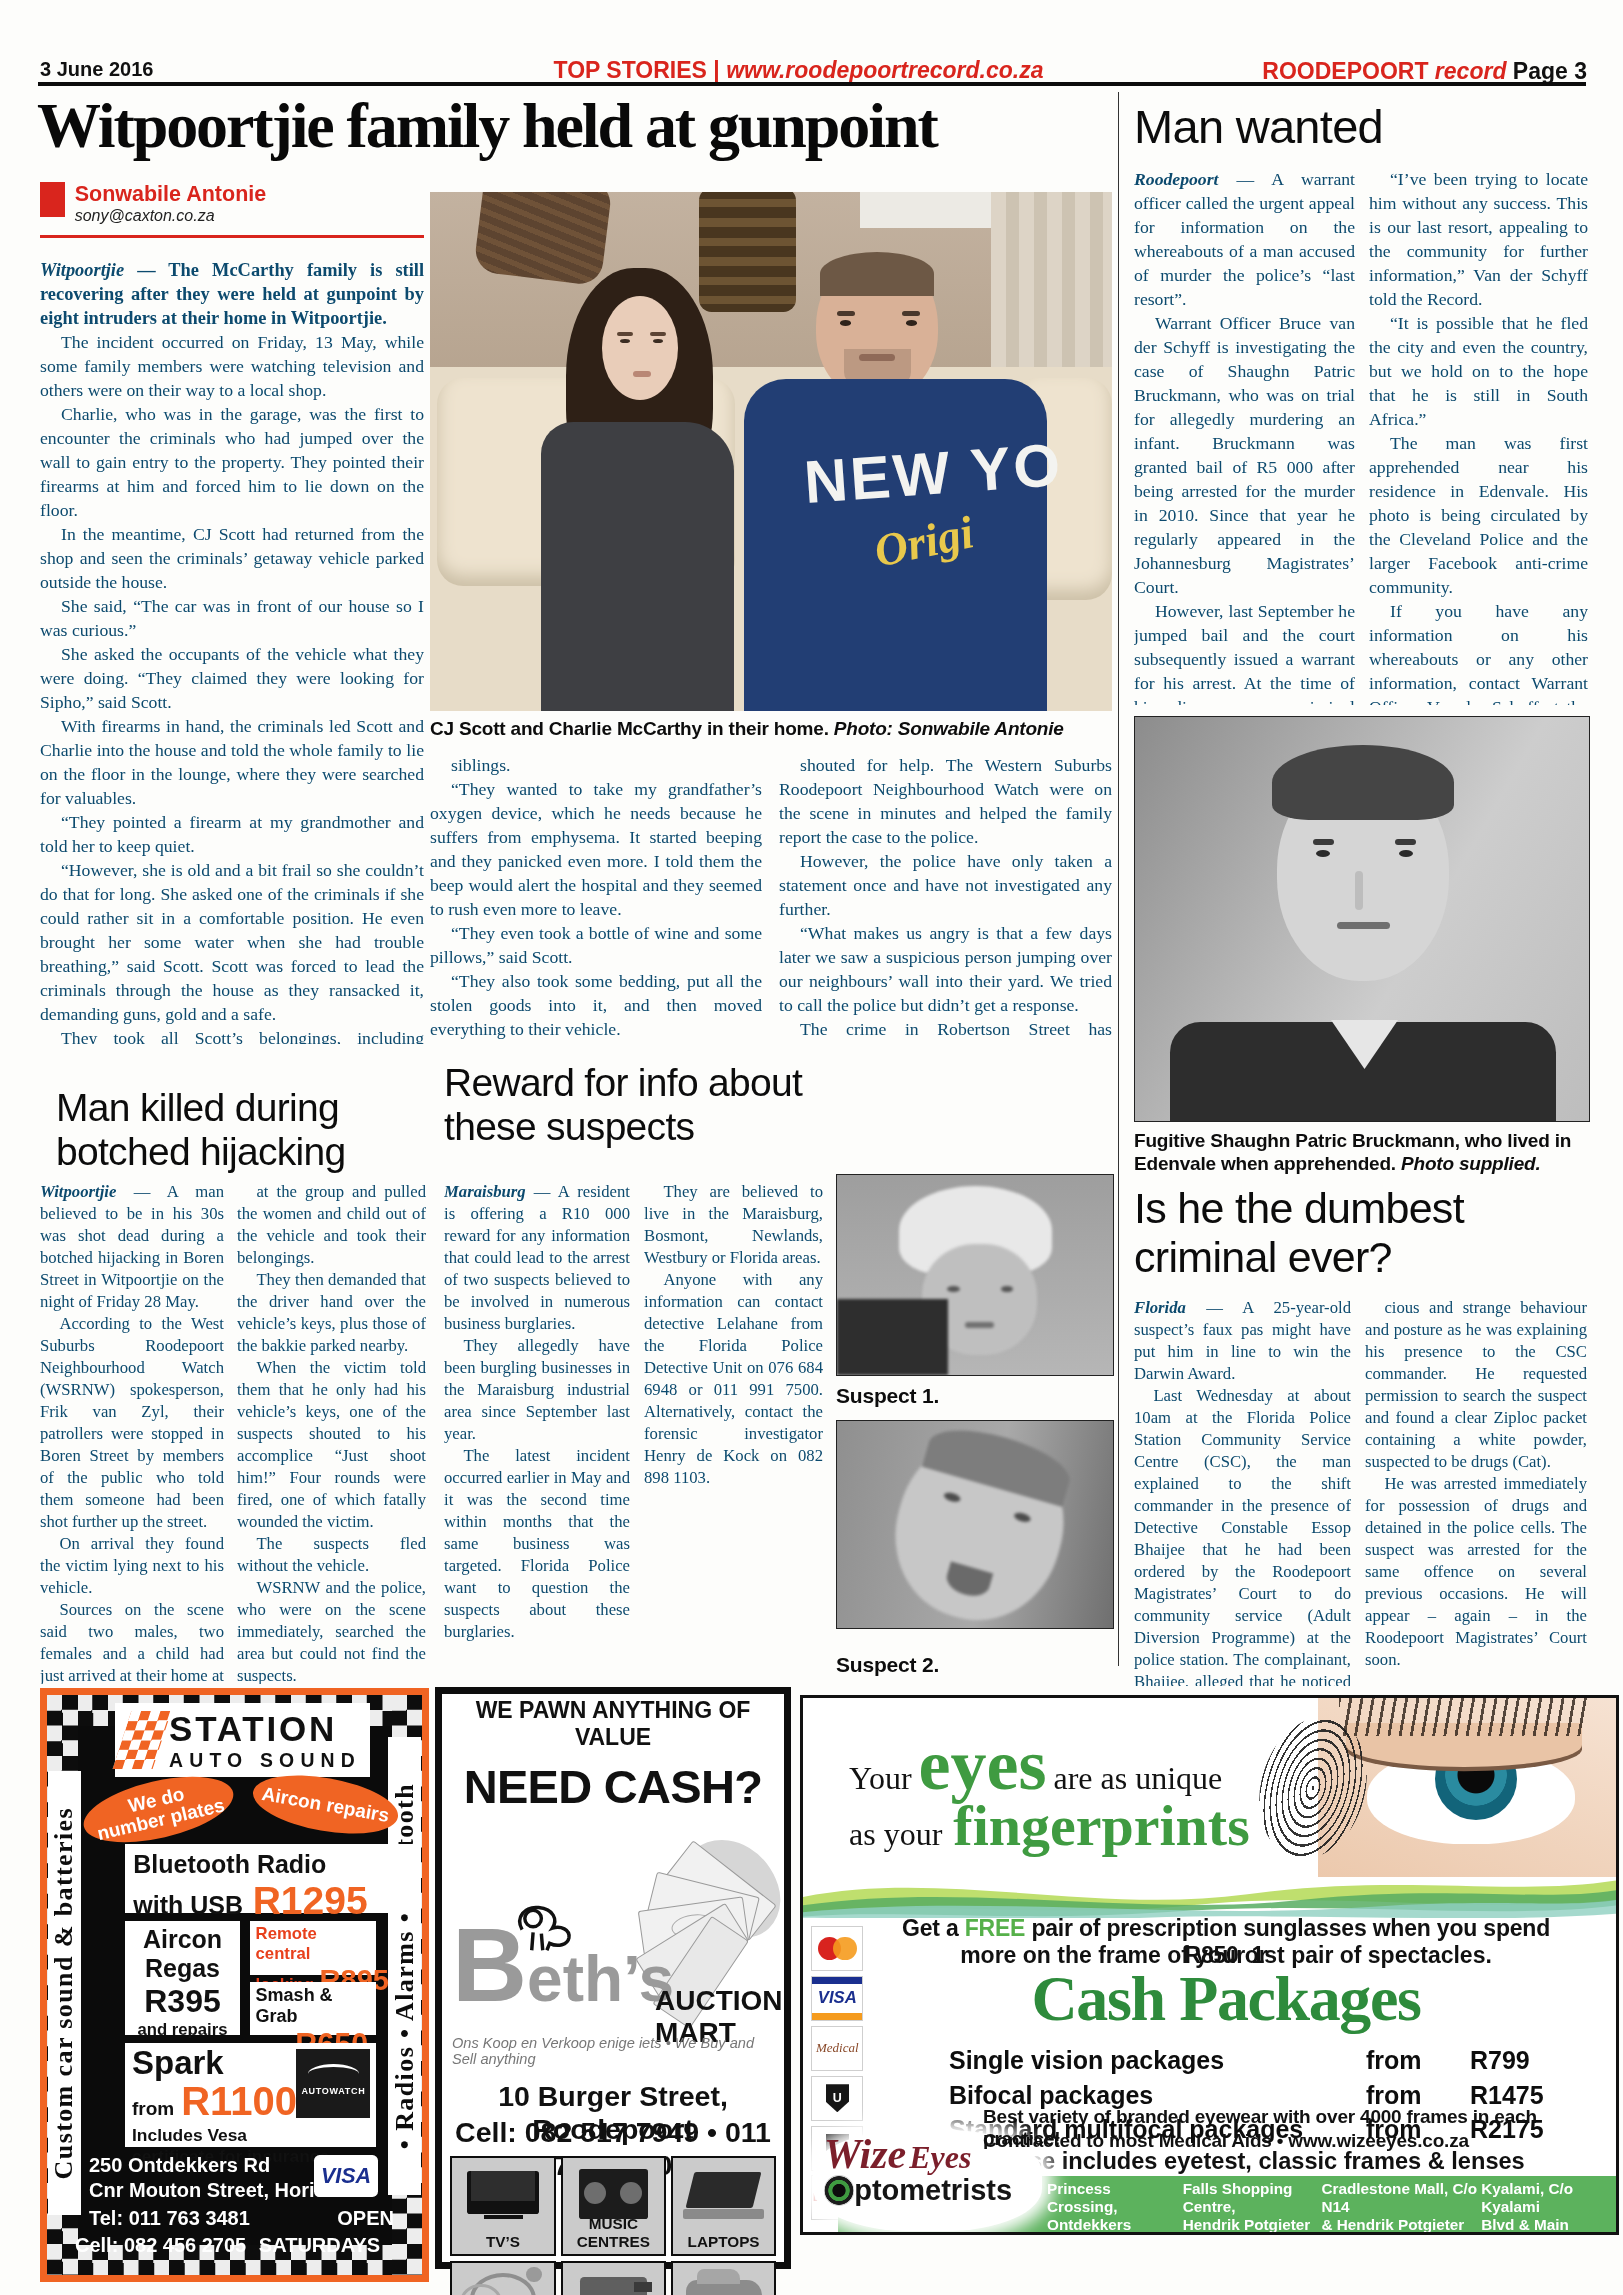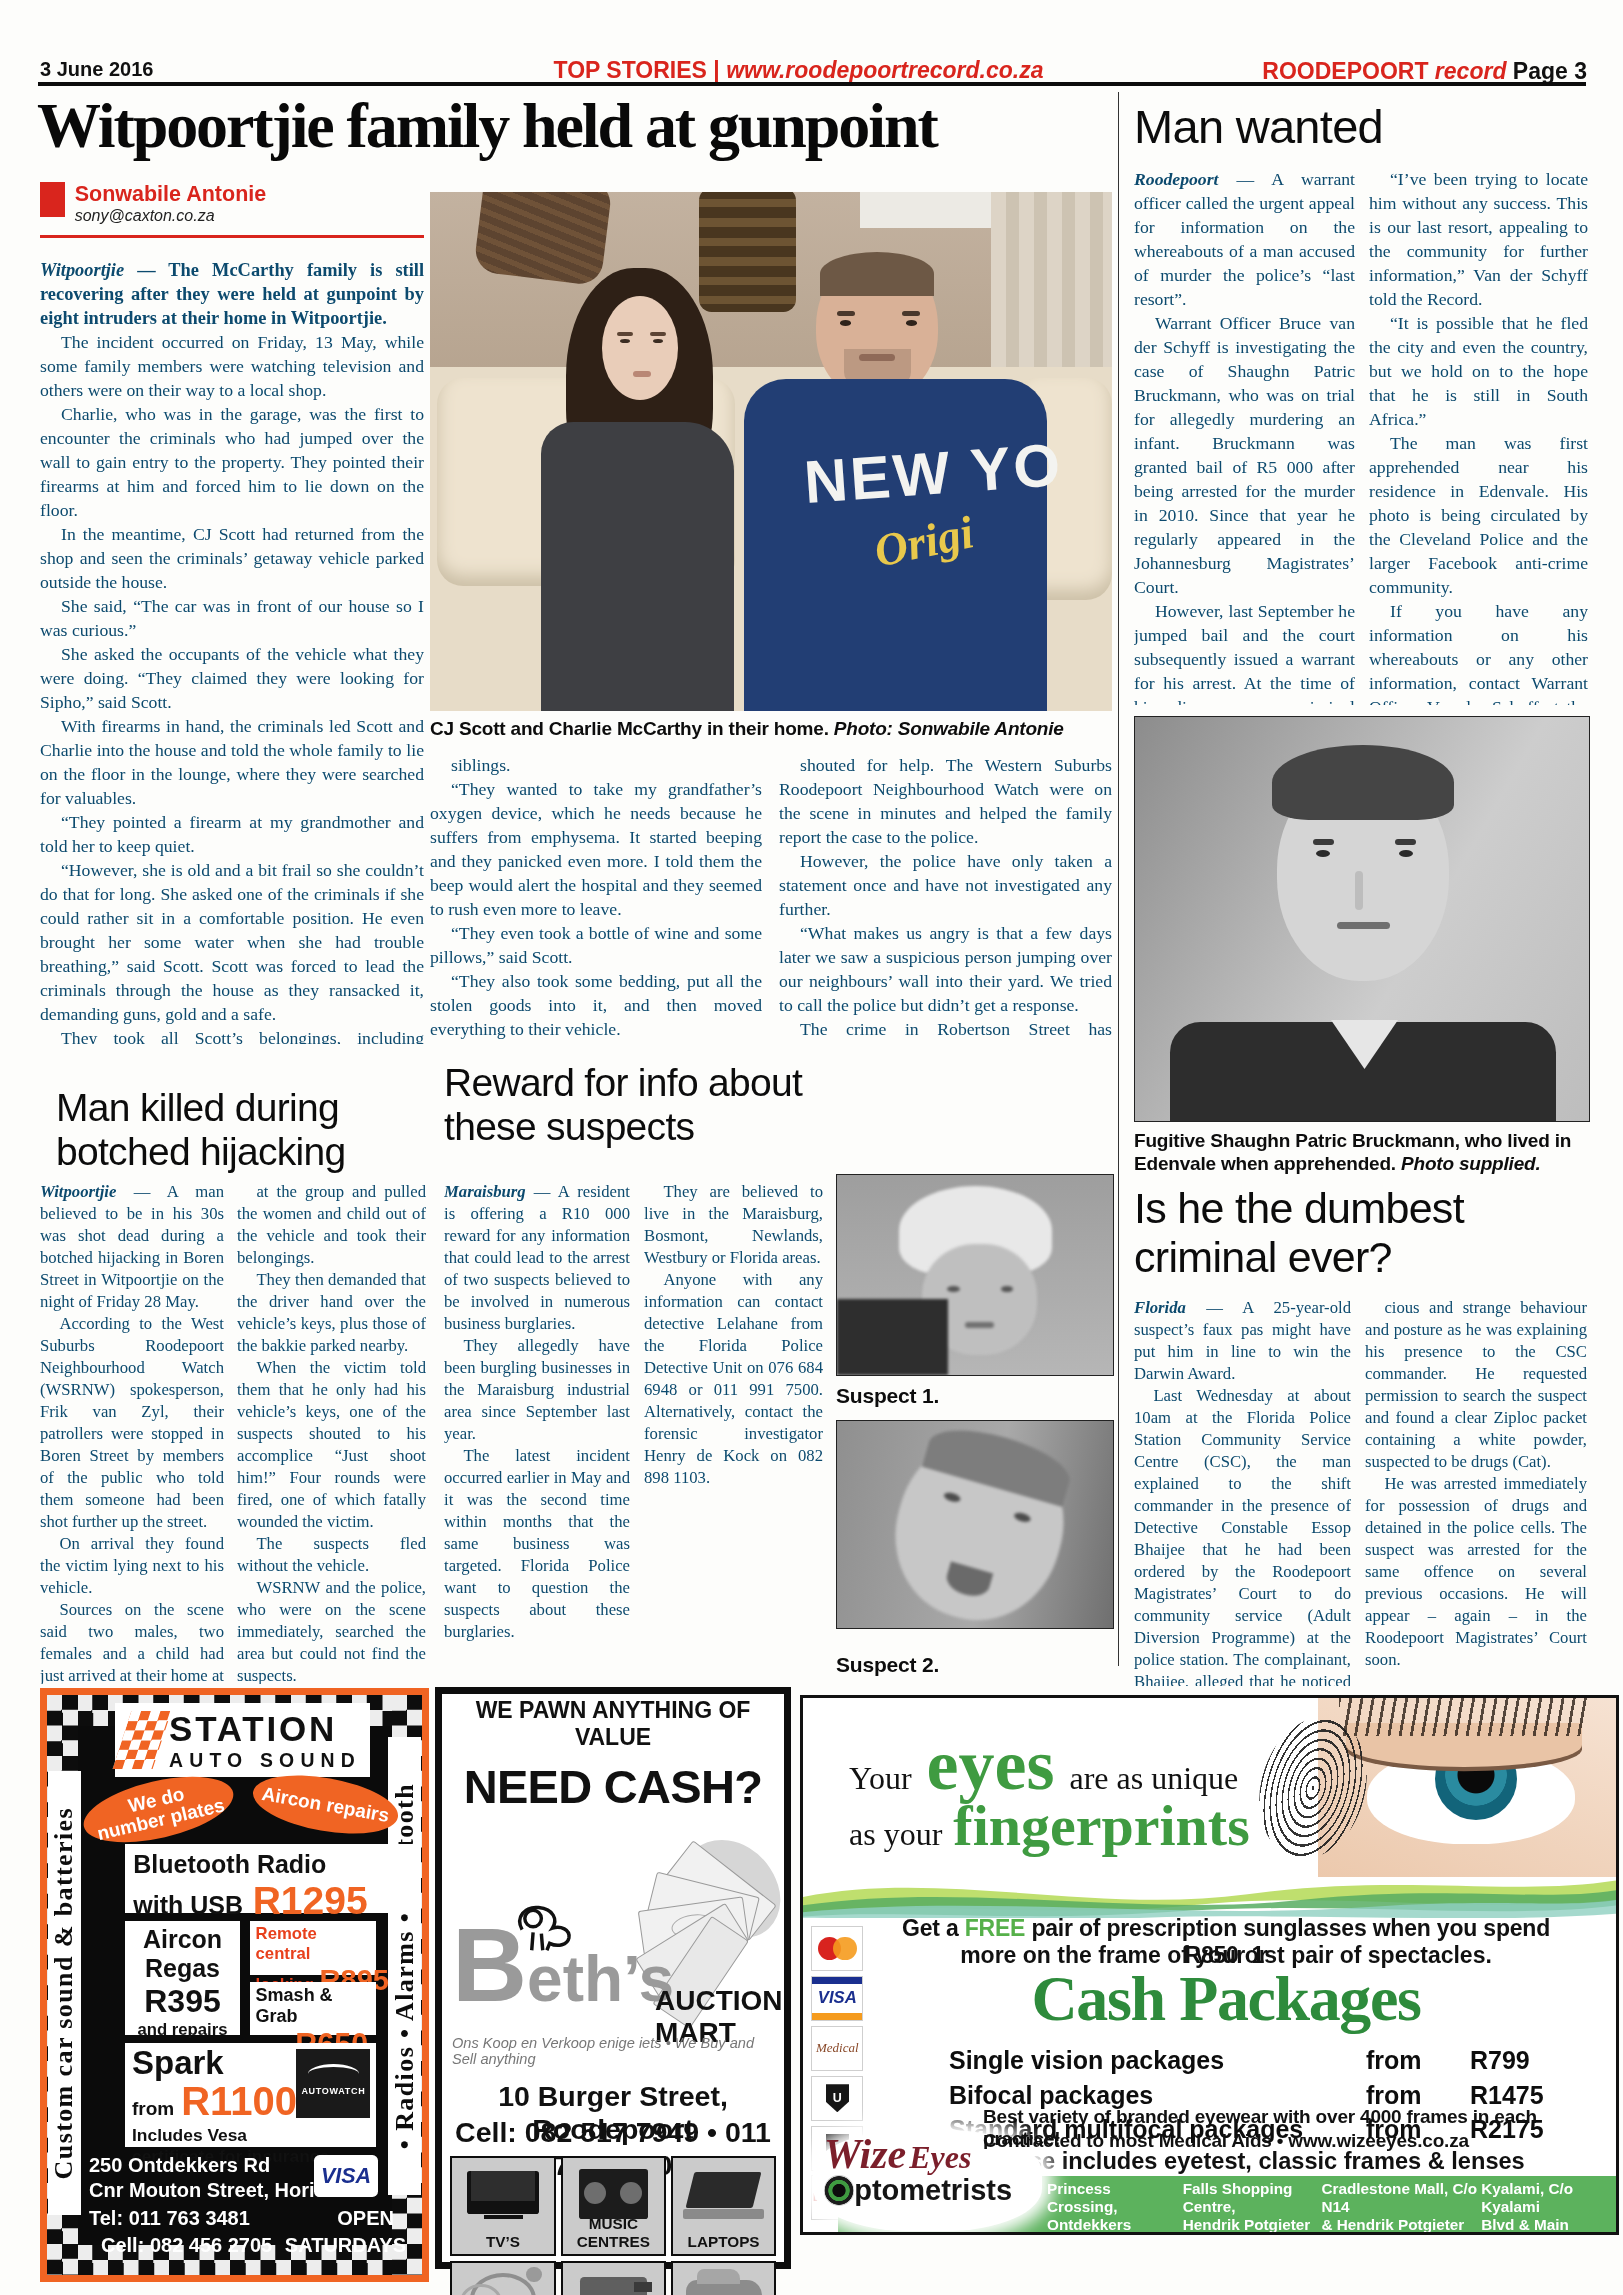--- a/index.html
+++ b/index.html
@@ -269,21 +269,21 @@
     <div>250 Ontdekkers Rd</div>
     <div>Cnr Mouton Street, Horison</div>
   </div>
   <div style="position:absolute;right:44px;top:460px;width:64px;height:42px;background:#fff;border-radius:5.6px;display:flex;align-items:center;justify-content:center">
     <span style="color:#1a2f8f;font-weight:800;font-style:italic;font-size:21.5px">VISA</span>
   </div>
   <div class="abs" style="position:absolute;left:42px;top:512px;width:305px;display:flex;justify-content:space-between;color:#fff;font-weight:700;font-size:20px">
     <span>Tel: 011 763 3481</span>
     <span>OPEN</span>
   </div>
-  <div class="abs" style="position:absolute;left:54px;top:539px;width:305px;display:flex;justify-content:space-between;color:#fff;font-weight:700;font-size:20px">
+  <div class="abs" style="position:absolute;left:28px;top:539px;width:305px;display:flex;justify-content:space-between;color:#fff;font-weight:700;font-size:20px">
     <span>Cell: 082 456 2705</span>
     <span>SATURDAYS</span>
   </div>
 </div>
 
 <div class="abs" style="left:435px;top:1687px;width:356px;height:582px;border:7px solid #0d0d0d;background:#fff;box-sizing:border-box">
   <div style="text-align:center;font-size:23px;font-weight:700;margin-top:2.8px">WE PAWN ANYTHING OF VALUE</div>
   <div style="text-align:center;margin-top:8.3px;font-size:47px;font-weight:800;letter-spacing:-0.7px">NEED CASH?</div>
 
   <div class="gray" style="position:absolute;right:7px;top:101px;width:175px;height:153px">
@@ -358,21 +358,21 @@
 
   <div style="position:absolute;left:0;top:0;width:100%;height:179px">
     <div style="position:absolute;right:0;top:0;width:298px;height:179px;background:linear-gradient(200deg,#f6e2d2,#ecc9ad)">
       <div style="position:absolute;left:49px;top:49px;width:208px;height:97px;background:#fff;border-radius:50% 50% 46% 46%"></div>
       <div style="position:absolute;left:117px;top:40px;width:82px;height:82px;border-radius:50%;background:radial-gradient(circle at 50% 45%,#0a0a0a 0 18px,#2a8ba0 19px 30.5px,#12647a 31px 40px)"></div>
       <div style="position:absolute;left:28px;top:25px;width:236px;height:44px;background:#e9c4a6;border-radius:0 0 50% 50%;box-shadow:0 4.2px 0 #7a5a44"></div>
       <div style="position:absolute;left:21px;top:-4.2px;width:250px;height:42px;background:repeating-linear-gradient(100deg,#2c2017 0 2.8px,transparent 2.8px 11px);opacity:.8"></div>
     </div>
     <div class="fingerprint" style="position:absolute;left:458px;top:18px;width:104px;height:144px"></div>
     <div class="serif" style="position:absolute;left:46px;top:36px;width:416px;color:#121212">
-      <div style="display:flex;align-items:baseline;gap:15px">
+      <div style="display:flex;align-items:baseline;gap:7px">
         <span style="font-size:32px">Your</span>
         <span class="green serif" style="font-size:72px;font-weight:700;line-height:62px">eyes</span>
         <span style="font-size:32px">are as unique</span>
       </div>
       <div style="display:flex;align-items:baseline;gap:11px;margin-top:1.4px">
         <span style="font-size:32px">as your</span>
         <span class="green serif" style="font-size:58px;font-weight:700;line-height:56px">fingerprints</span>
       </div>
     </div>
   </div>

